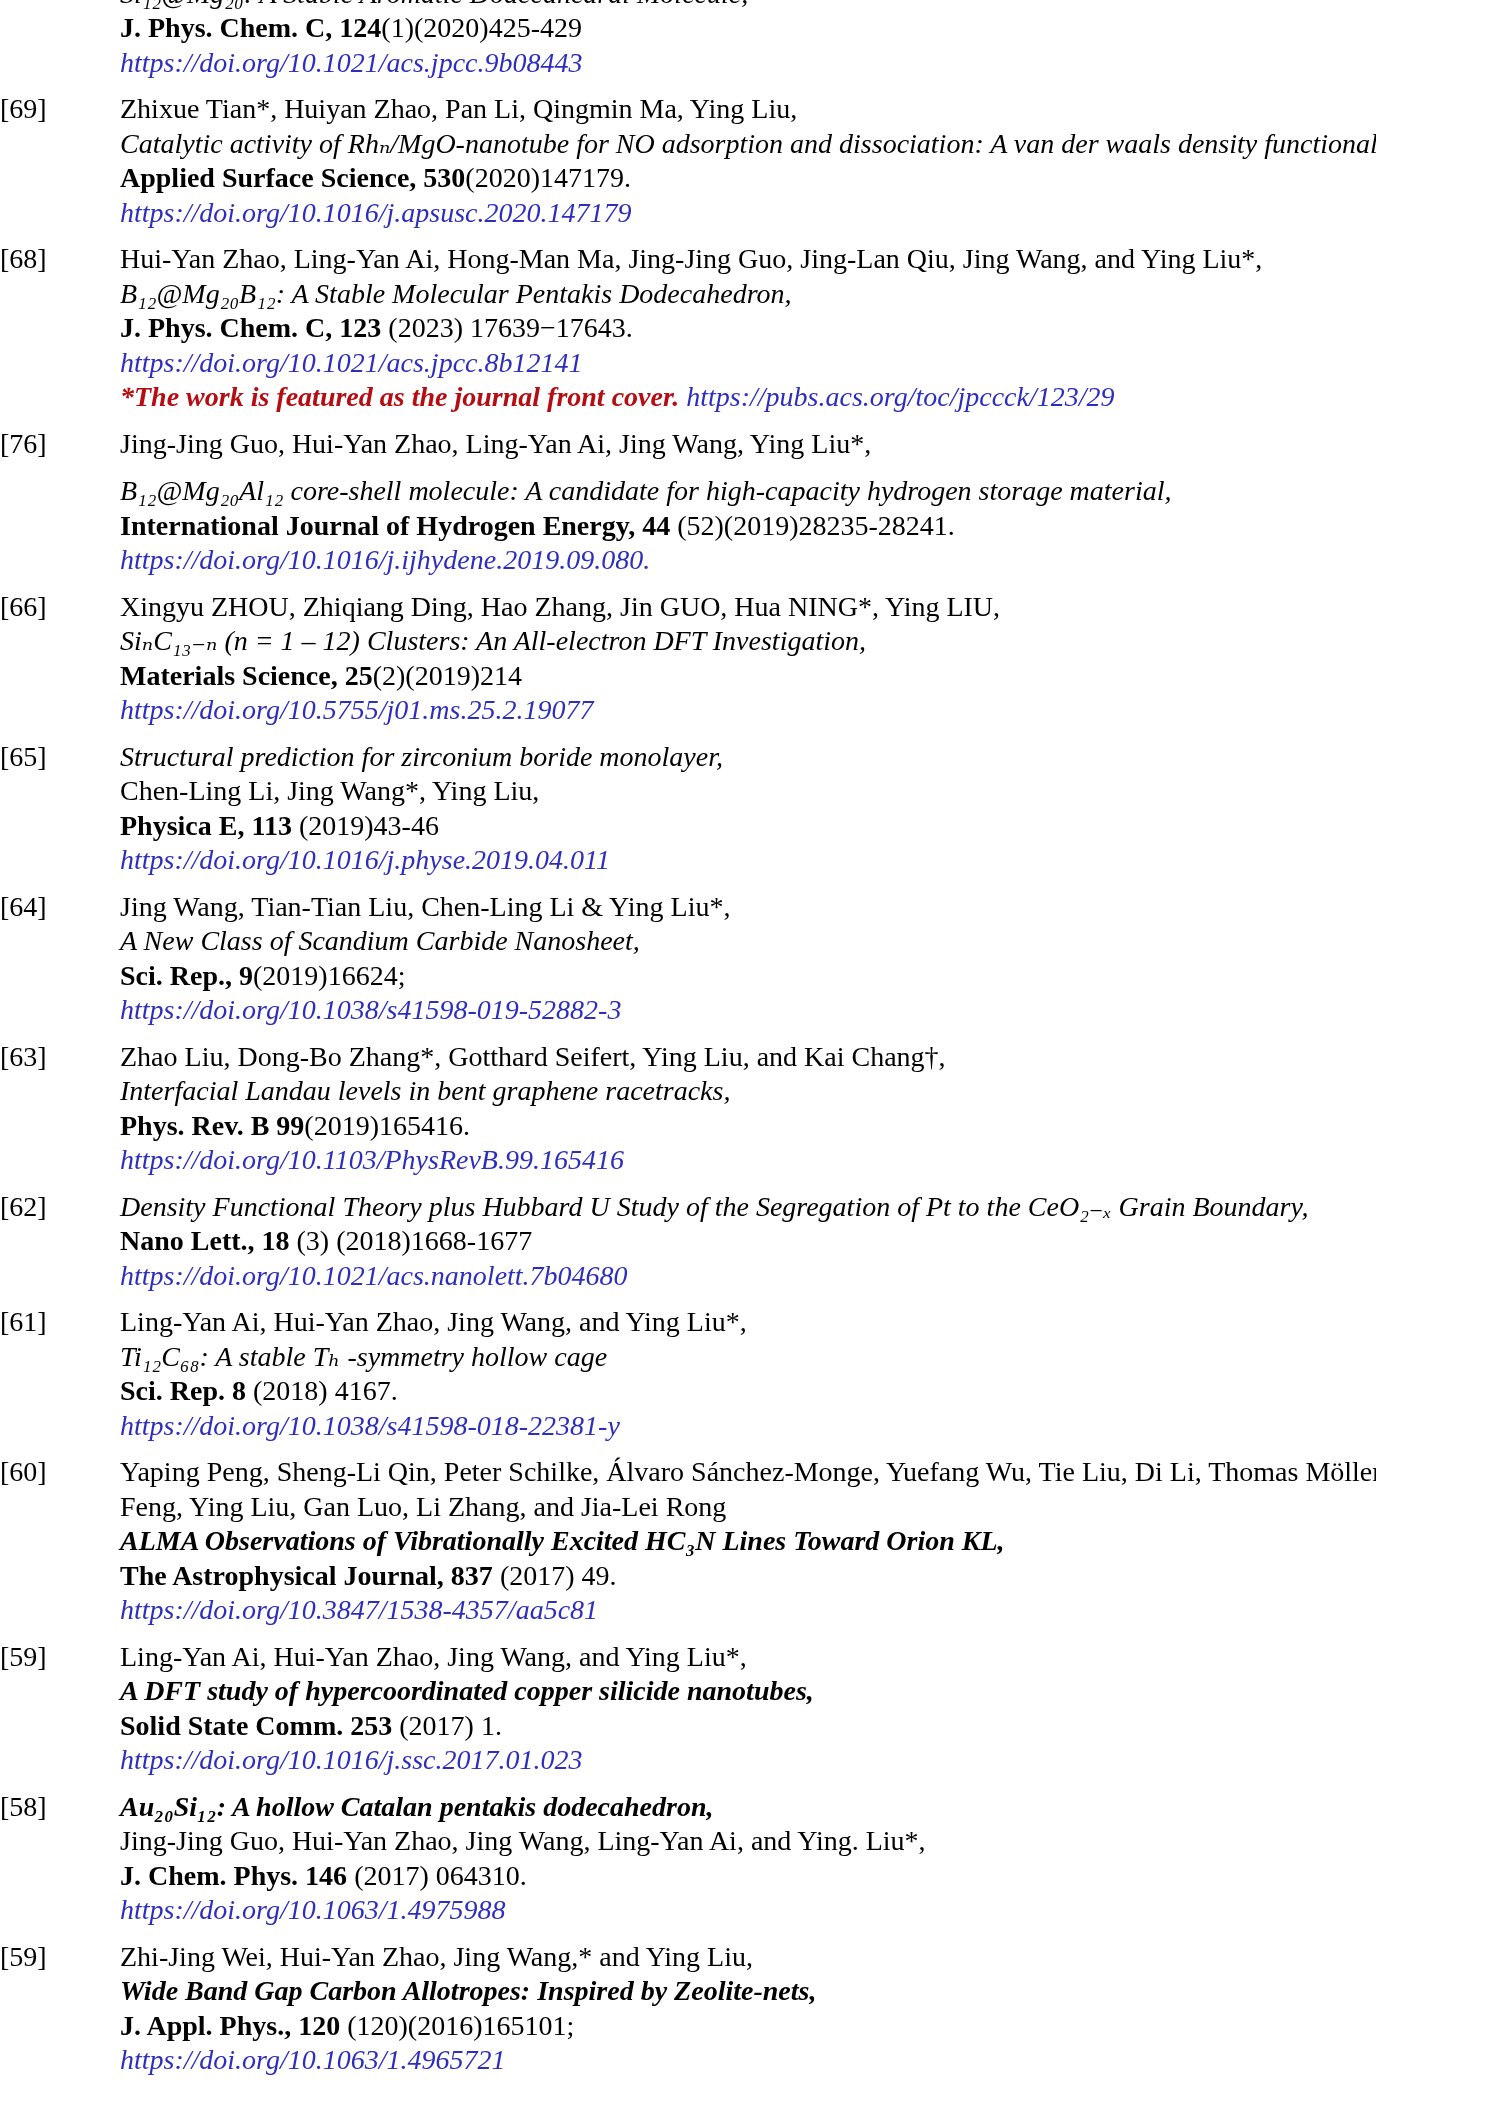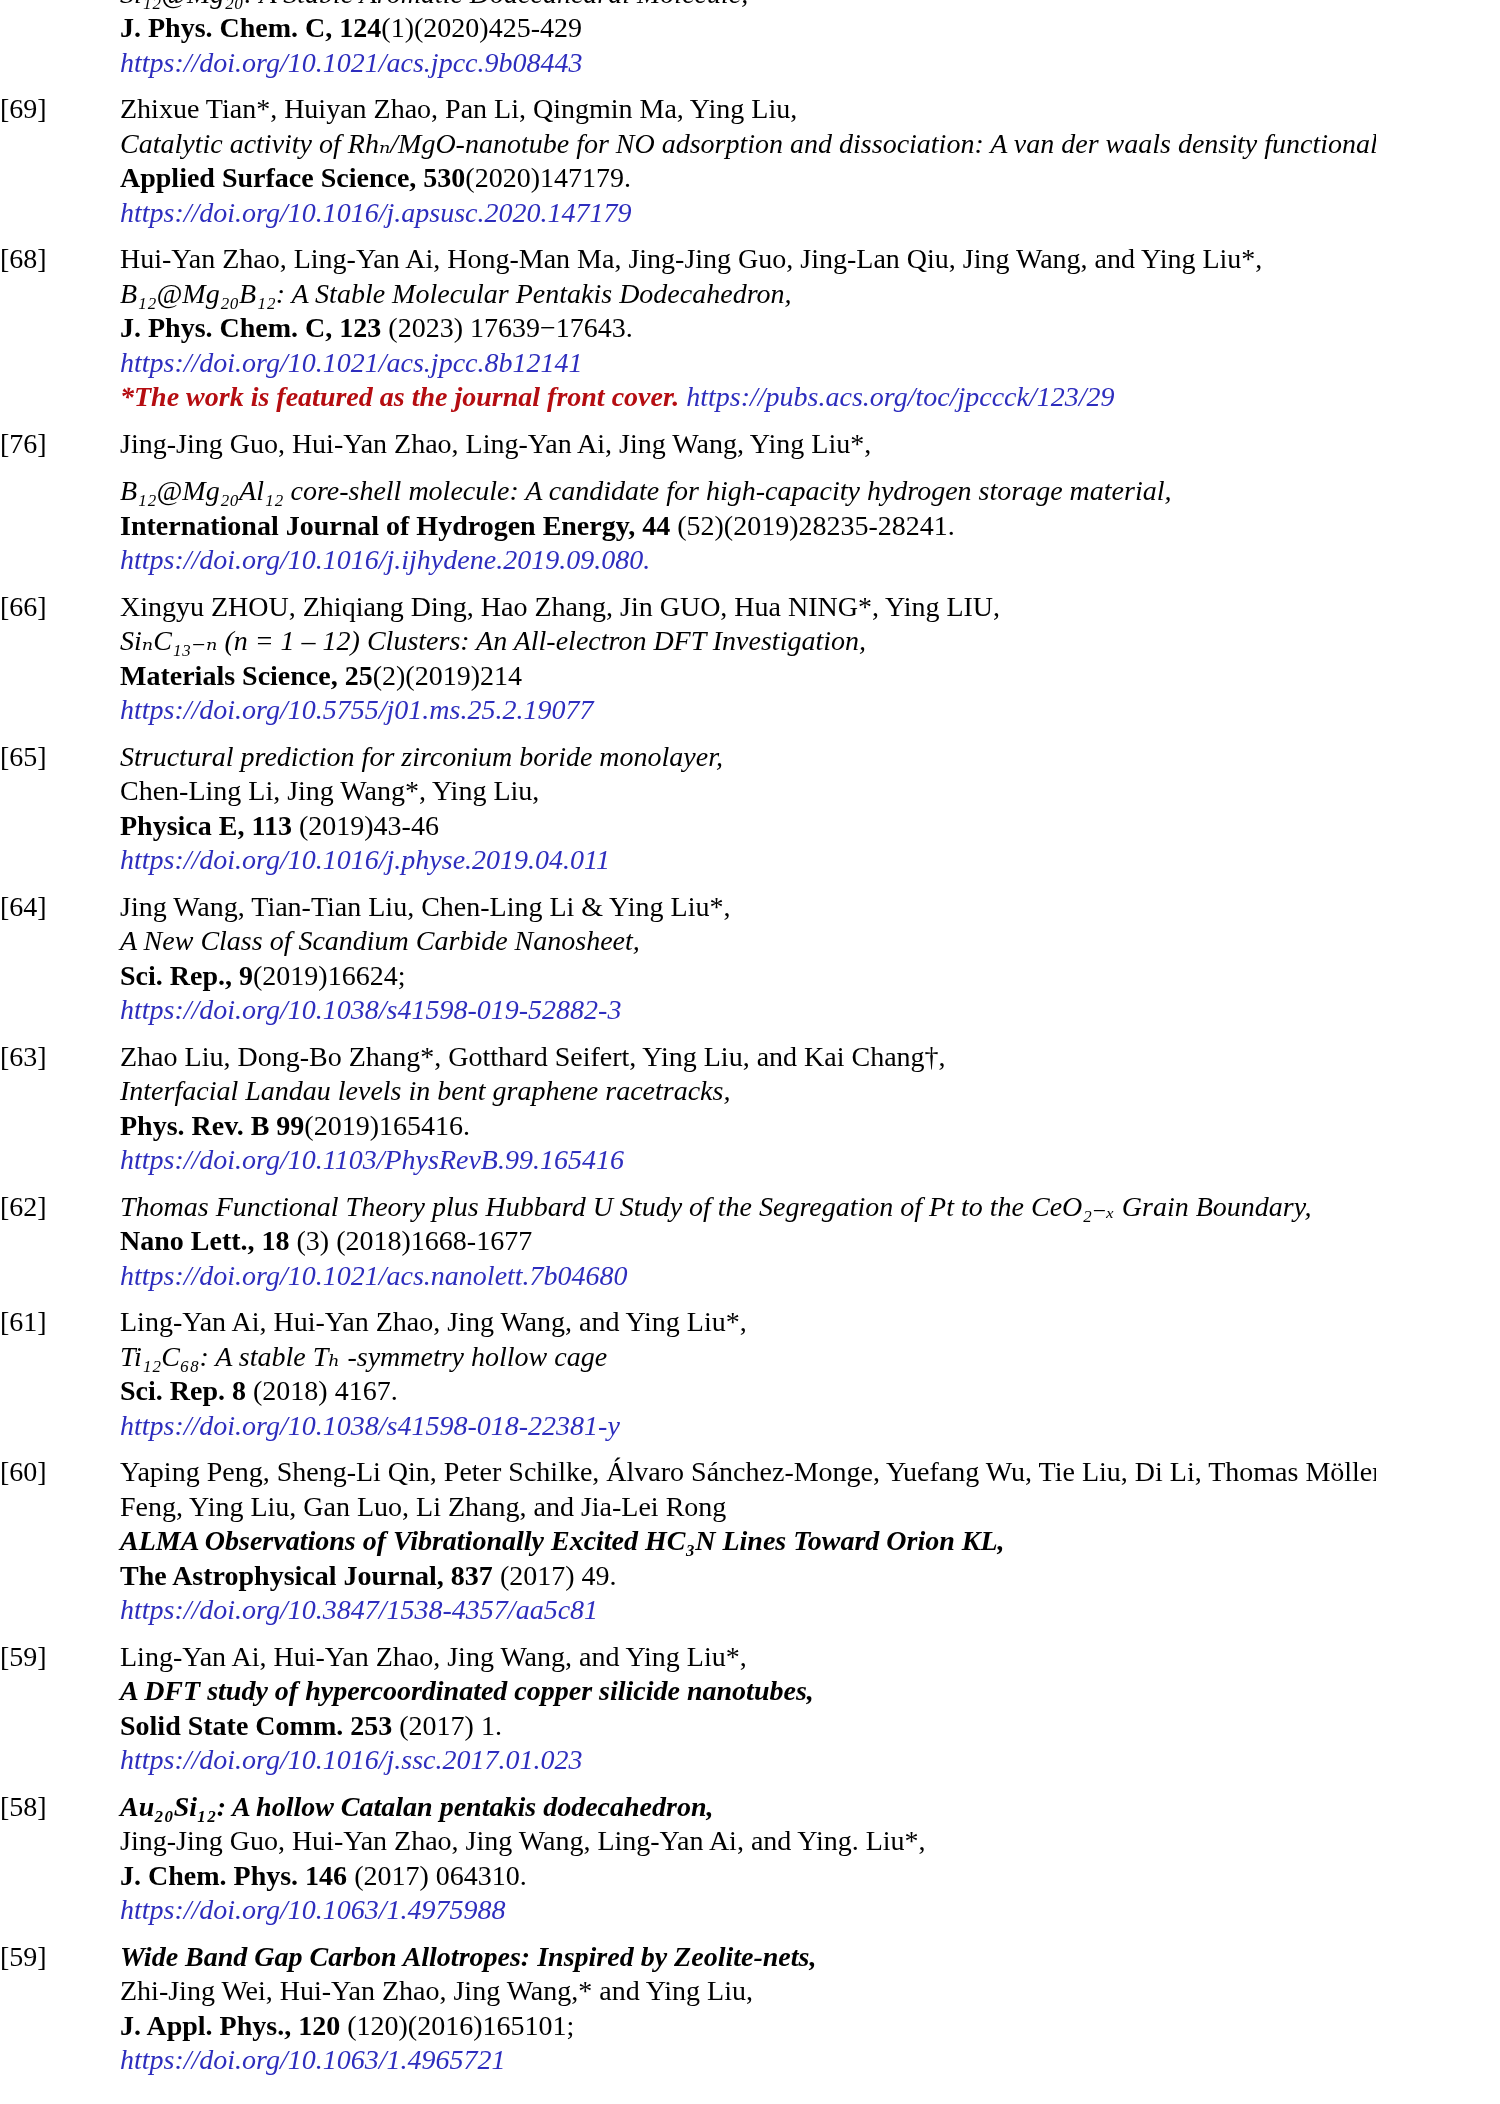--- a/index.html
+++ b/index.html
@@ -111,21 +111,21 @@
       <div class="line authors">Zhao Liu, Dong-Bo Zhang*, Gotthard Seifert, Ying Liu, and Kai Chang†,</div>
       <div class="line title">Interfacial Landau levels in bent graphene racetracks,</div>
       <div class="line journal"><span class="jbold">Phys. Rev. B 99</span><span>(2019)165416.</span></div>
       <div class="line doi">https://doi.org/10.1103/PhysRevB.99.165416</div>
     </div>
   </div>
 
   <div class="entry">
     <div class="num">[62]</div>
     <div class="content">
-      <div class="line title">Thomas Functional Theory plus Hubbard U Study of the Segregation of Pt to the CeO₂₋ₓ Grain Boundary,</div>
+      <div class="line title">Density Functional Theory plus Hubbard U Study of the Segregation of Pt to the CeO₂₋ₓ Grain Boundary,</div>
       <div class="line journal"><span class="jbold">Nano Lett., 18</span><span> (3) (2018)1668-1677</span></div>
       <div class="line doi">https://doi.org/10.1021/acs.nanolett.7b04680</div>
     </div>
   </div>
 
   <div class="entry">
     <div class="num">[61]</div>
     <div class="content">
       <div class="line authors">Ling-Yan Ai, Hui-Yan Zhao, Jing Wang, and Ying Liu*,</div>
       <div class="line title">Ti₁₂C₆₈: A stable Tₕ -symmetry hollow cage</div>
@@ -161,20 +161,20 @@
       <div class="line title-bold">Au₂₀Si₁₂: A hollow Catalan pentakis dodecahedron,</div>
       <div class="line authors">Jing-Jing Guo, Hui-Yan Zhao, Jing Wang, Ling-Yan Ai, and Ying. Liu*,</div>
       <div class="line journal"><span class="jbold">J. Chem. Phys. 146</span><span> (2017) 064310.</span></div>
       <div class="line doi">https://doi.org/10.1063/1.4975988</div>
     </div>
   </div>
 
   <div class="entry">
     <div class="num">[59]</div>
     <div class="content">
+      <div class="line authors">Zhi-Jing Wei, Hui-Yan Zhao, Jing Wang,* and Ying Liu,</div>
       <div class="line title-bold">Wide Band Gap Carbon Allotropes: Inspired by Zeolite-nets,</div>
-      <div class="line authors">Zhi-Jing Wei, Hui-Yan Zhao, Jing Wang,* and Ying Liu,</div>
       <div class="line journal"><span class="jbold">J. Appl. Phys., 120</span><span> (120)(2016)165101;</span></div>
       <div class="line doi">https://doi.org/10.1063/1.4965721</div>
     </div>
   </div>
 
 </div>
 
 </body></html>

